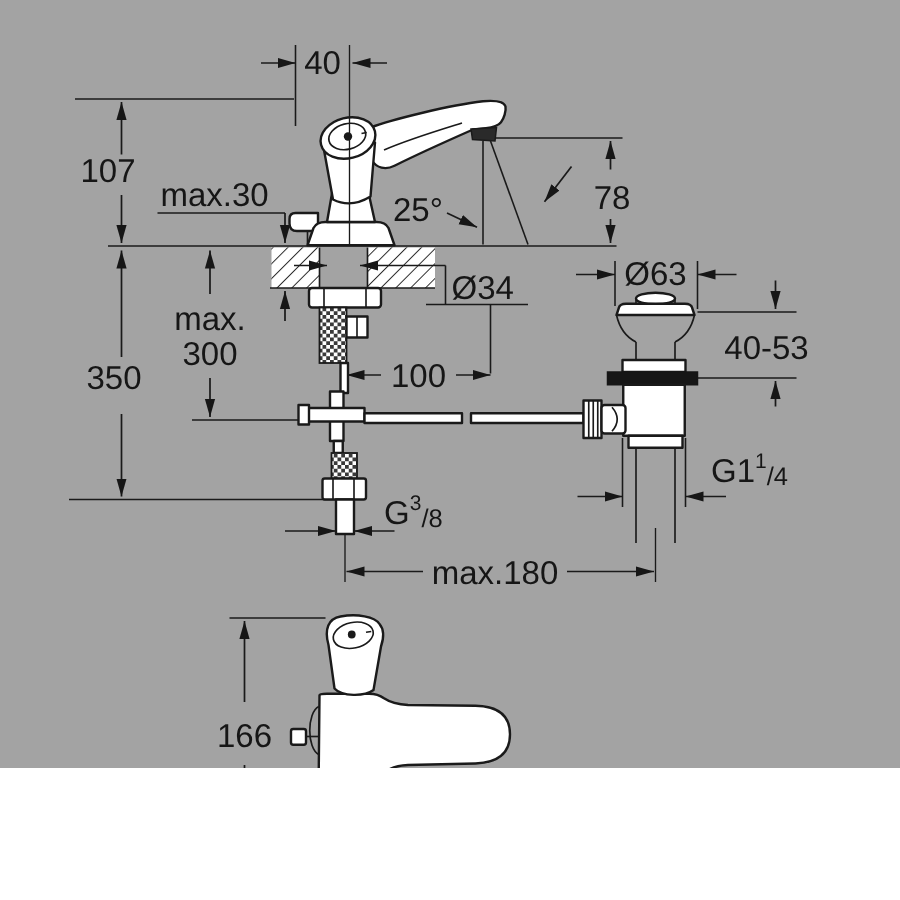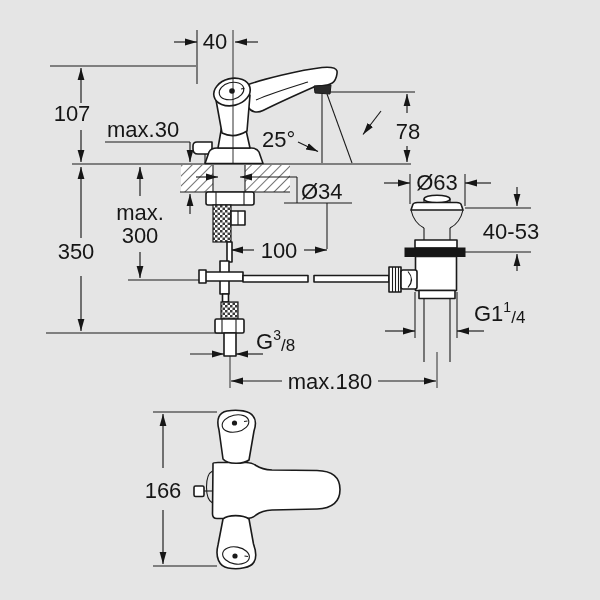--- a/index.html
+++ b/index.html
@@ -1,16 +1,16 @@
 <!DOCTYPE html>
 <html><head>
 <meta charset="utf-8">
 <style>
   html,body{margin:0;padding:0;background:#ffffff;}
-  .stage{position:relative;width:600px;height:600px;background:#e5e5e5;overflow:hidden;
+  .stage{position:relative;width:600px;height:512px;background:#a3a3a3;overflow:hidden;
          font-family:"Liberation Sans", sans-serif;}
   svg{position:absolute;left:0;top:0;}
   .obj{fill:#ffffff;stroke:#1a1a1a;stroke-width:1.6;stroke-linejoin:round;}
   .obj-thin{fill:none;stroke:#1a1a1a;stroke-width:1.1;}
   .dimline{stroke:#1a1a1a;stroke-width:1.15;fill:none;}
   .extline{stroke:#1a1a1a;stroke-width:1.05;fill:none;}
   .cline{stroke:#1a1a1a;stroke-width:0.9;fill:none;}
   .dimtext{font-size:22px;fill:#161616;}
   .mid{text-anchor:middle;}
   .sup{font-size:14px;}

